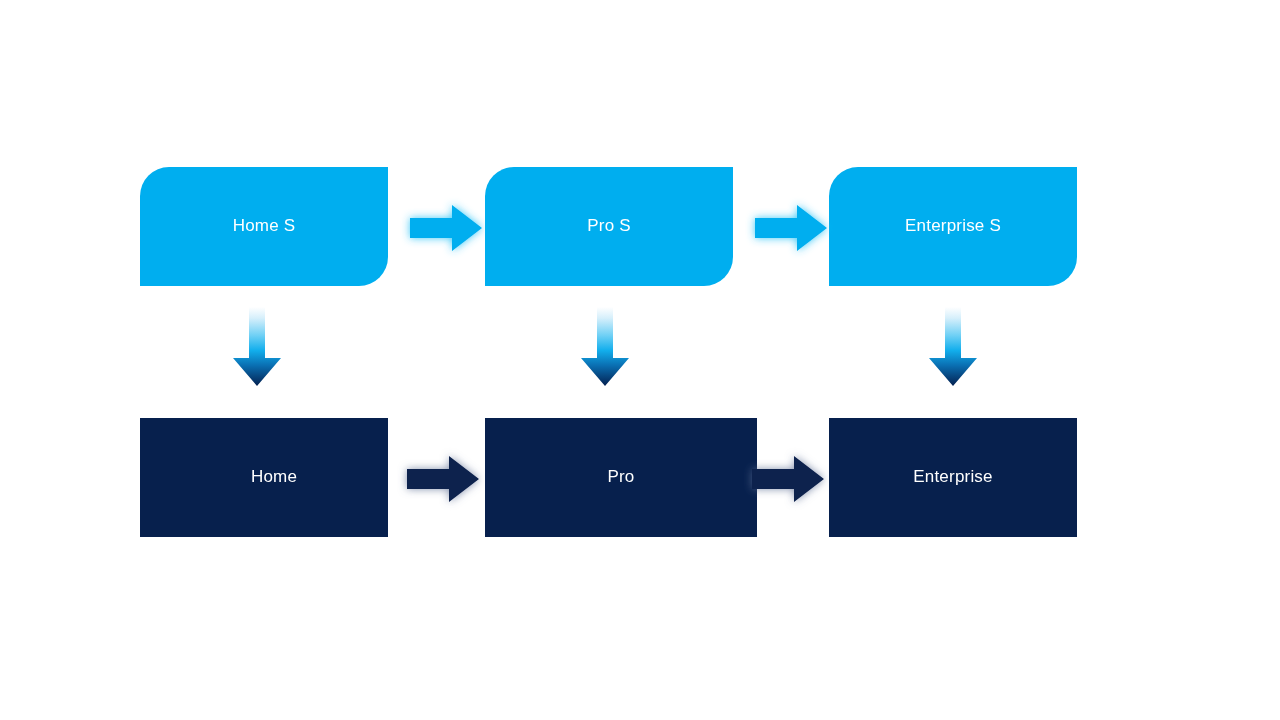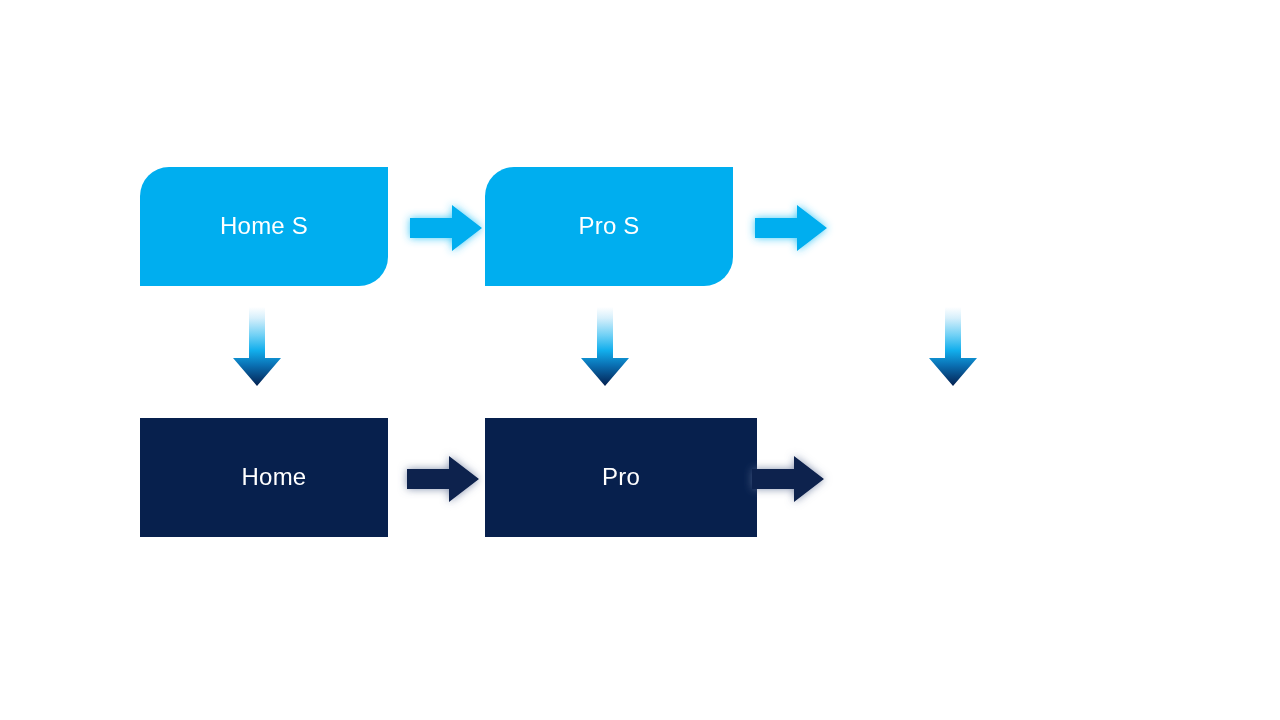--- a/index.html
+++ b/index.html
@@ -25,21 +25,21 @@
   }
 
   
   .node {
     position: absolute;
     display: flex;
     align-items: center;
     justify-content: center;
     box-sizing: border-box;
     color: #ffffff;
-    font-size: 24px;
+    font-size: 17px;
     font-weight: 400;
     line-height: 1.2;
     letter-spacing: 0.2px;
     text-align: center;
     white-space: nowrap;
     -webkit-font-smoothing: antialiased;
   }
 
   
   .node--service {
@@ -95,20 +95,23 @@
   </svg>
 
   <div class="node node--service" style="left:140px; top:167px; width:248px; height:119px;">
     <span class="node-label">Home S</span>
   </div>
 
   <div class="node node--service" style="left:485px; top:167px; width:248px; height:119px;text-align:center;">
     <span class="node-label">Pro S</span>
   </div>
 
+  <div class="node node--service" style="left:829px; top:167px; width:248px; height:119px;">
+    <span class="node-label">Enterprise S</span>
+  </div>
 
   <div class="arrow" style="left:408px; top:203px; width:76px; height:50px;">
     <svg width="76" height="50" viewBox="0 0 76 50">
       <path d="M2,15 L44,15 L44,2 L74,25 L44,48 L44,35 L2,35 Z" fill="#00AEEF" filter="url(#glowCyan)"></path>
     </svg>
   </div>
 
   <div class="arrow" style="left:753px; top:203px; width:76px; height:50px;">
     <svg width="76" height="50" viewBox="0 0 76 50">
       <path d="M2,15 L44,15 L44,2 L74,25 L44,48 L44,35 L2,35 Z" fill="#00AEEF" filter="url(#glowCyan)"></path>
@@ -134,20 +137,23 @@
   </div>
 
   <div class="node node--platform" style="left:140px; top:418px; width:248px; height:119px;padding-left:20px;">
     <span class="node-label">Home</span>
   </div>
 
   <div class="node node--platform" style="left:485px; top:418px; width:272px; height:119px;">
     <span class="node-label">Pro</span>
   </div>
 
+  <div class="node node--platform" style="left:829px; top:418px; width:248px; height:119px;">
+    <span class="node-label">Enterprise</span>
+  </div>
 
   <div class="arrow" style="left:405px; top:454px; width:76px; height:50px;">
     <svg width="76" height="50" viewBox="0 0 76 50">
       <path d="M2,15 L44,15 L44,2 L74,25 L44,48 L44,35 L2,35 Z" fill="#07204D" filter="url(#glowNavy)"></path>
     </svg>
   </div>
 
   <div class="arrow" style="left:750px; top:454px; width:76px; height:50px;">
     <svg width="76" height="50" viewBox="0 0 76 50">
       <path d="M2,15 L44,15 L44,2 L74,25 L44,48 L44,35 L2,35 Z" fill="#07204D" filter="url(#glowNavy)"></path>

